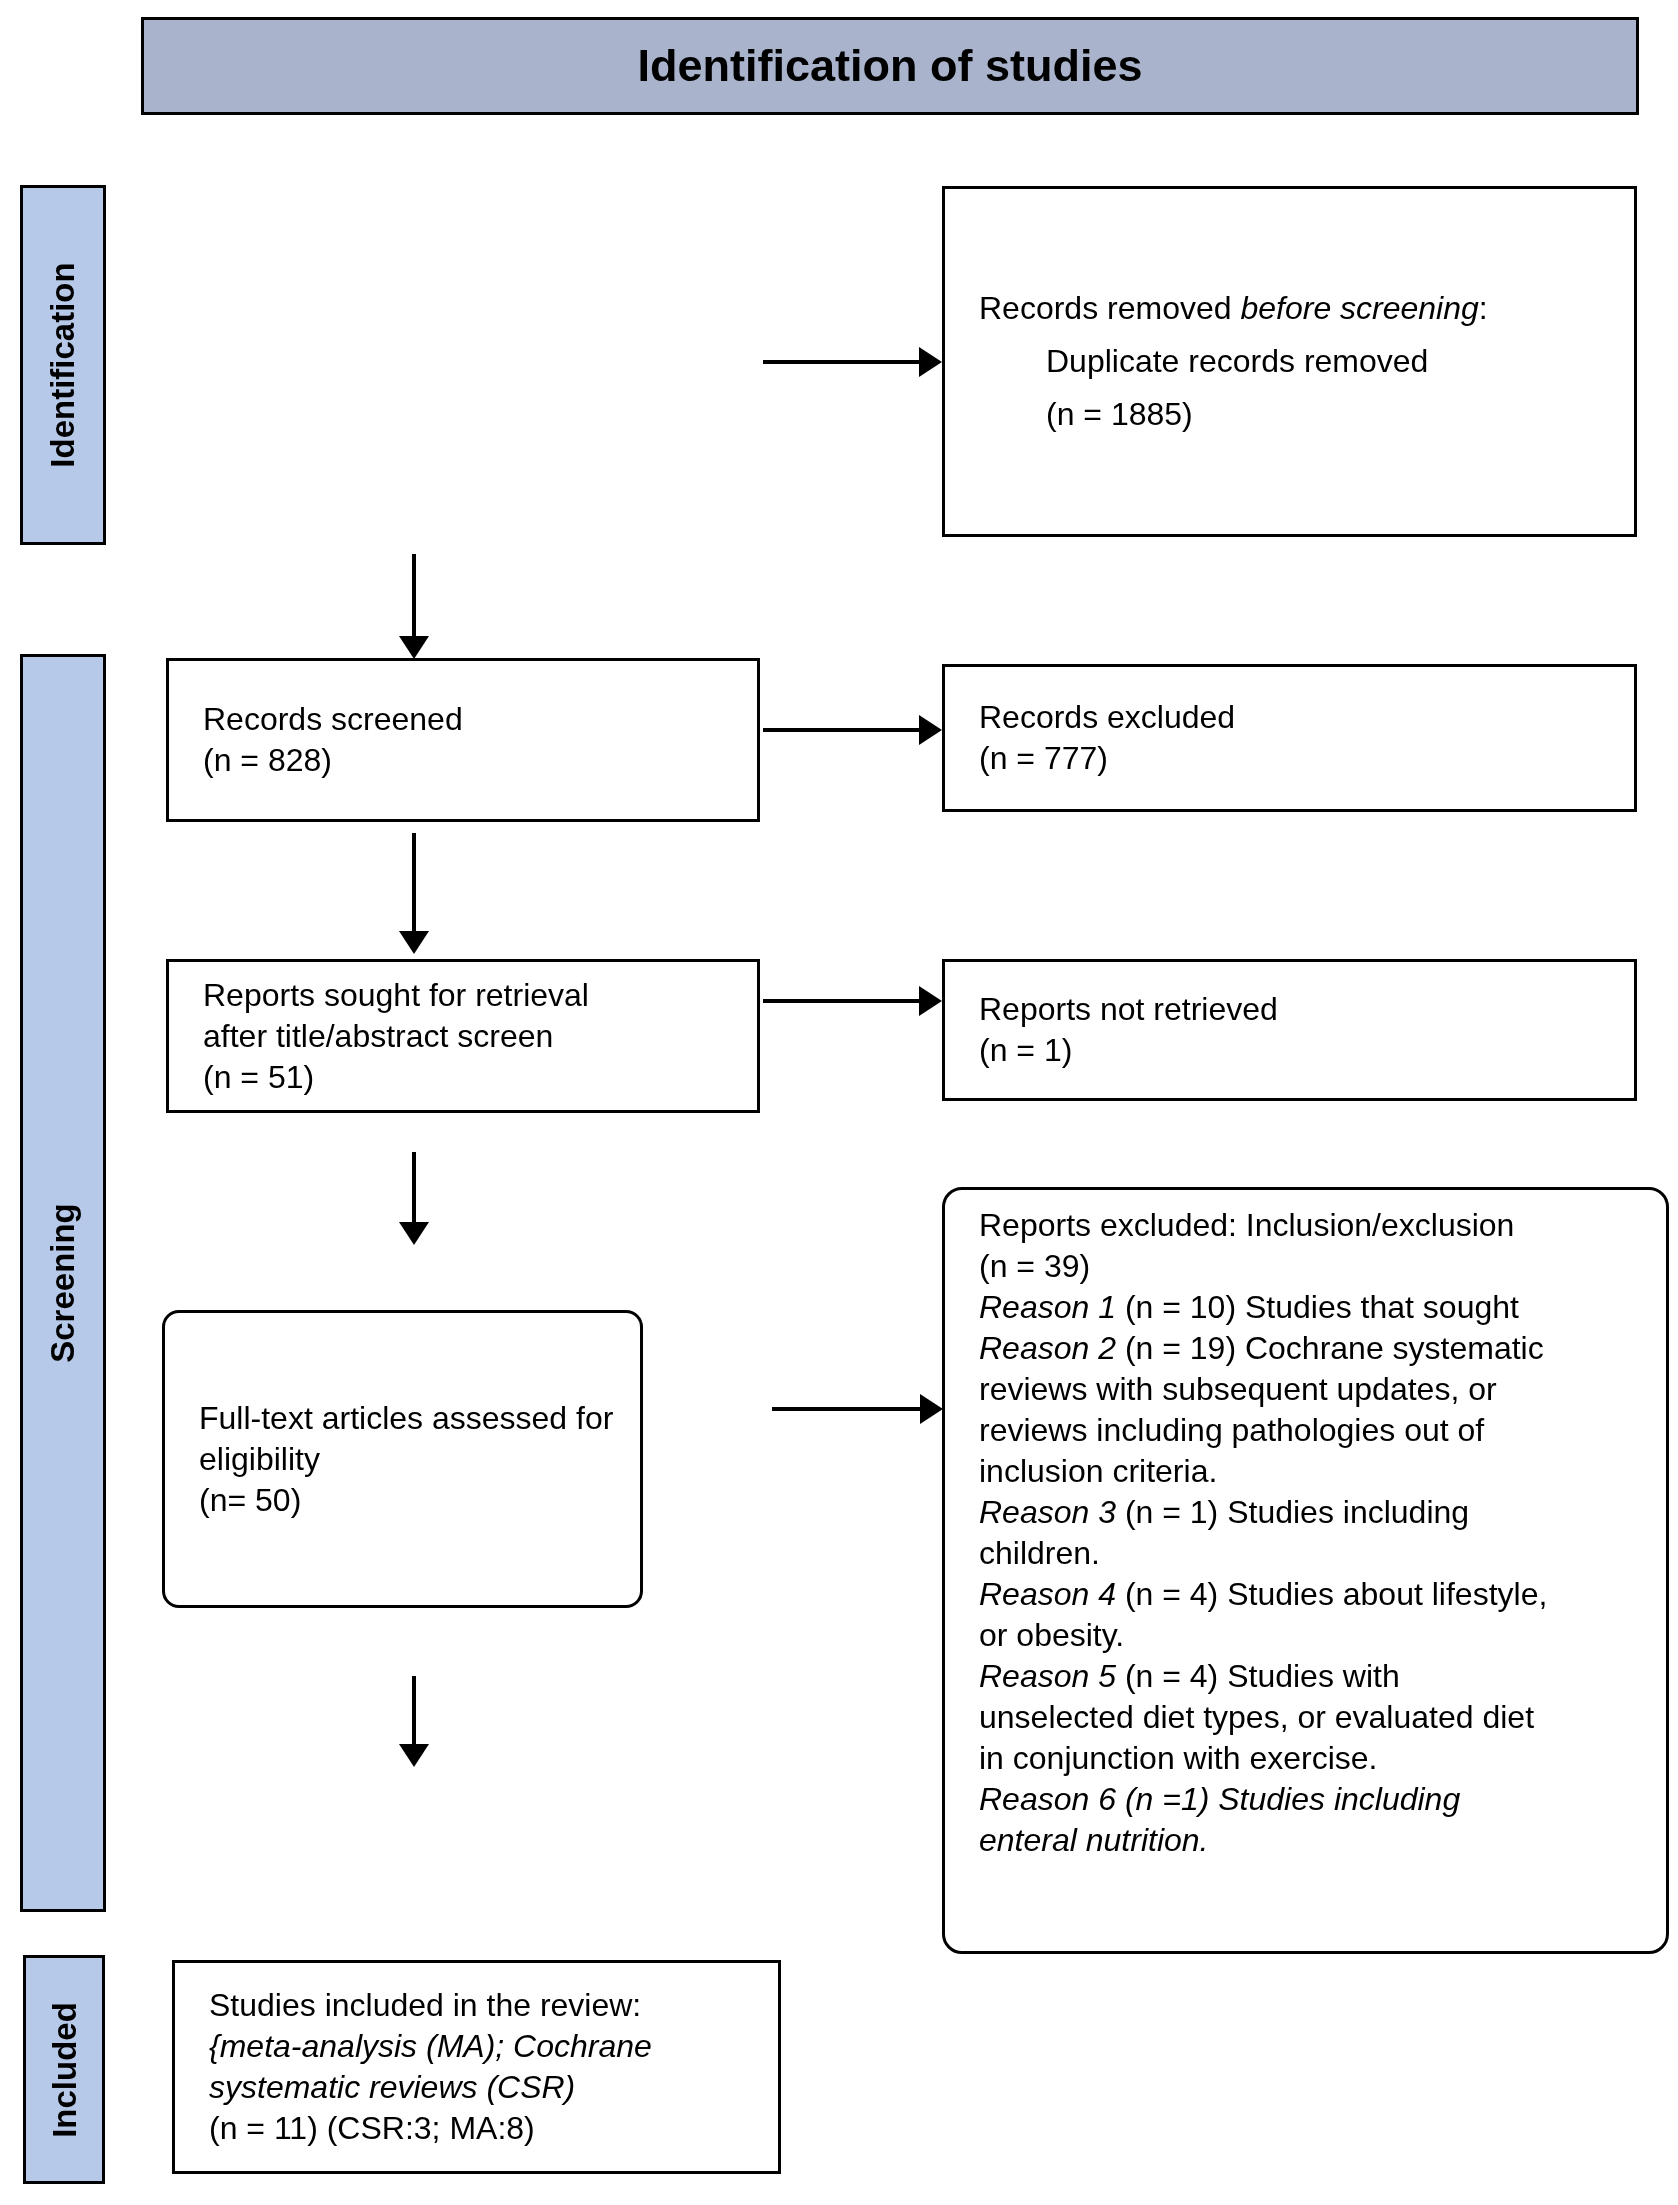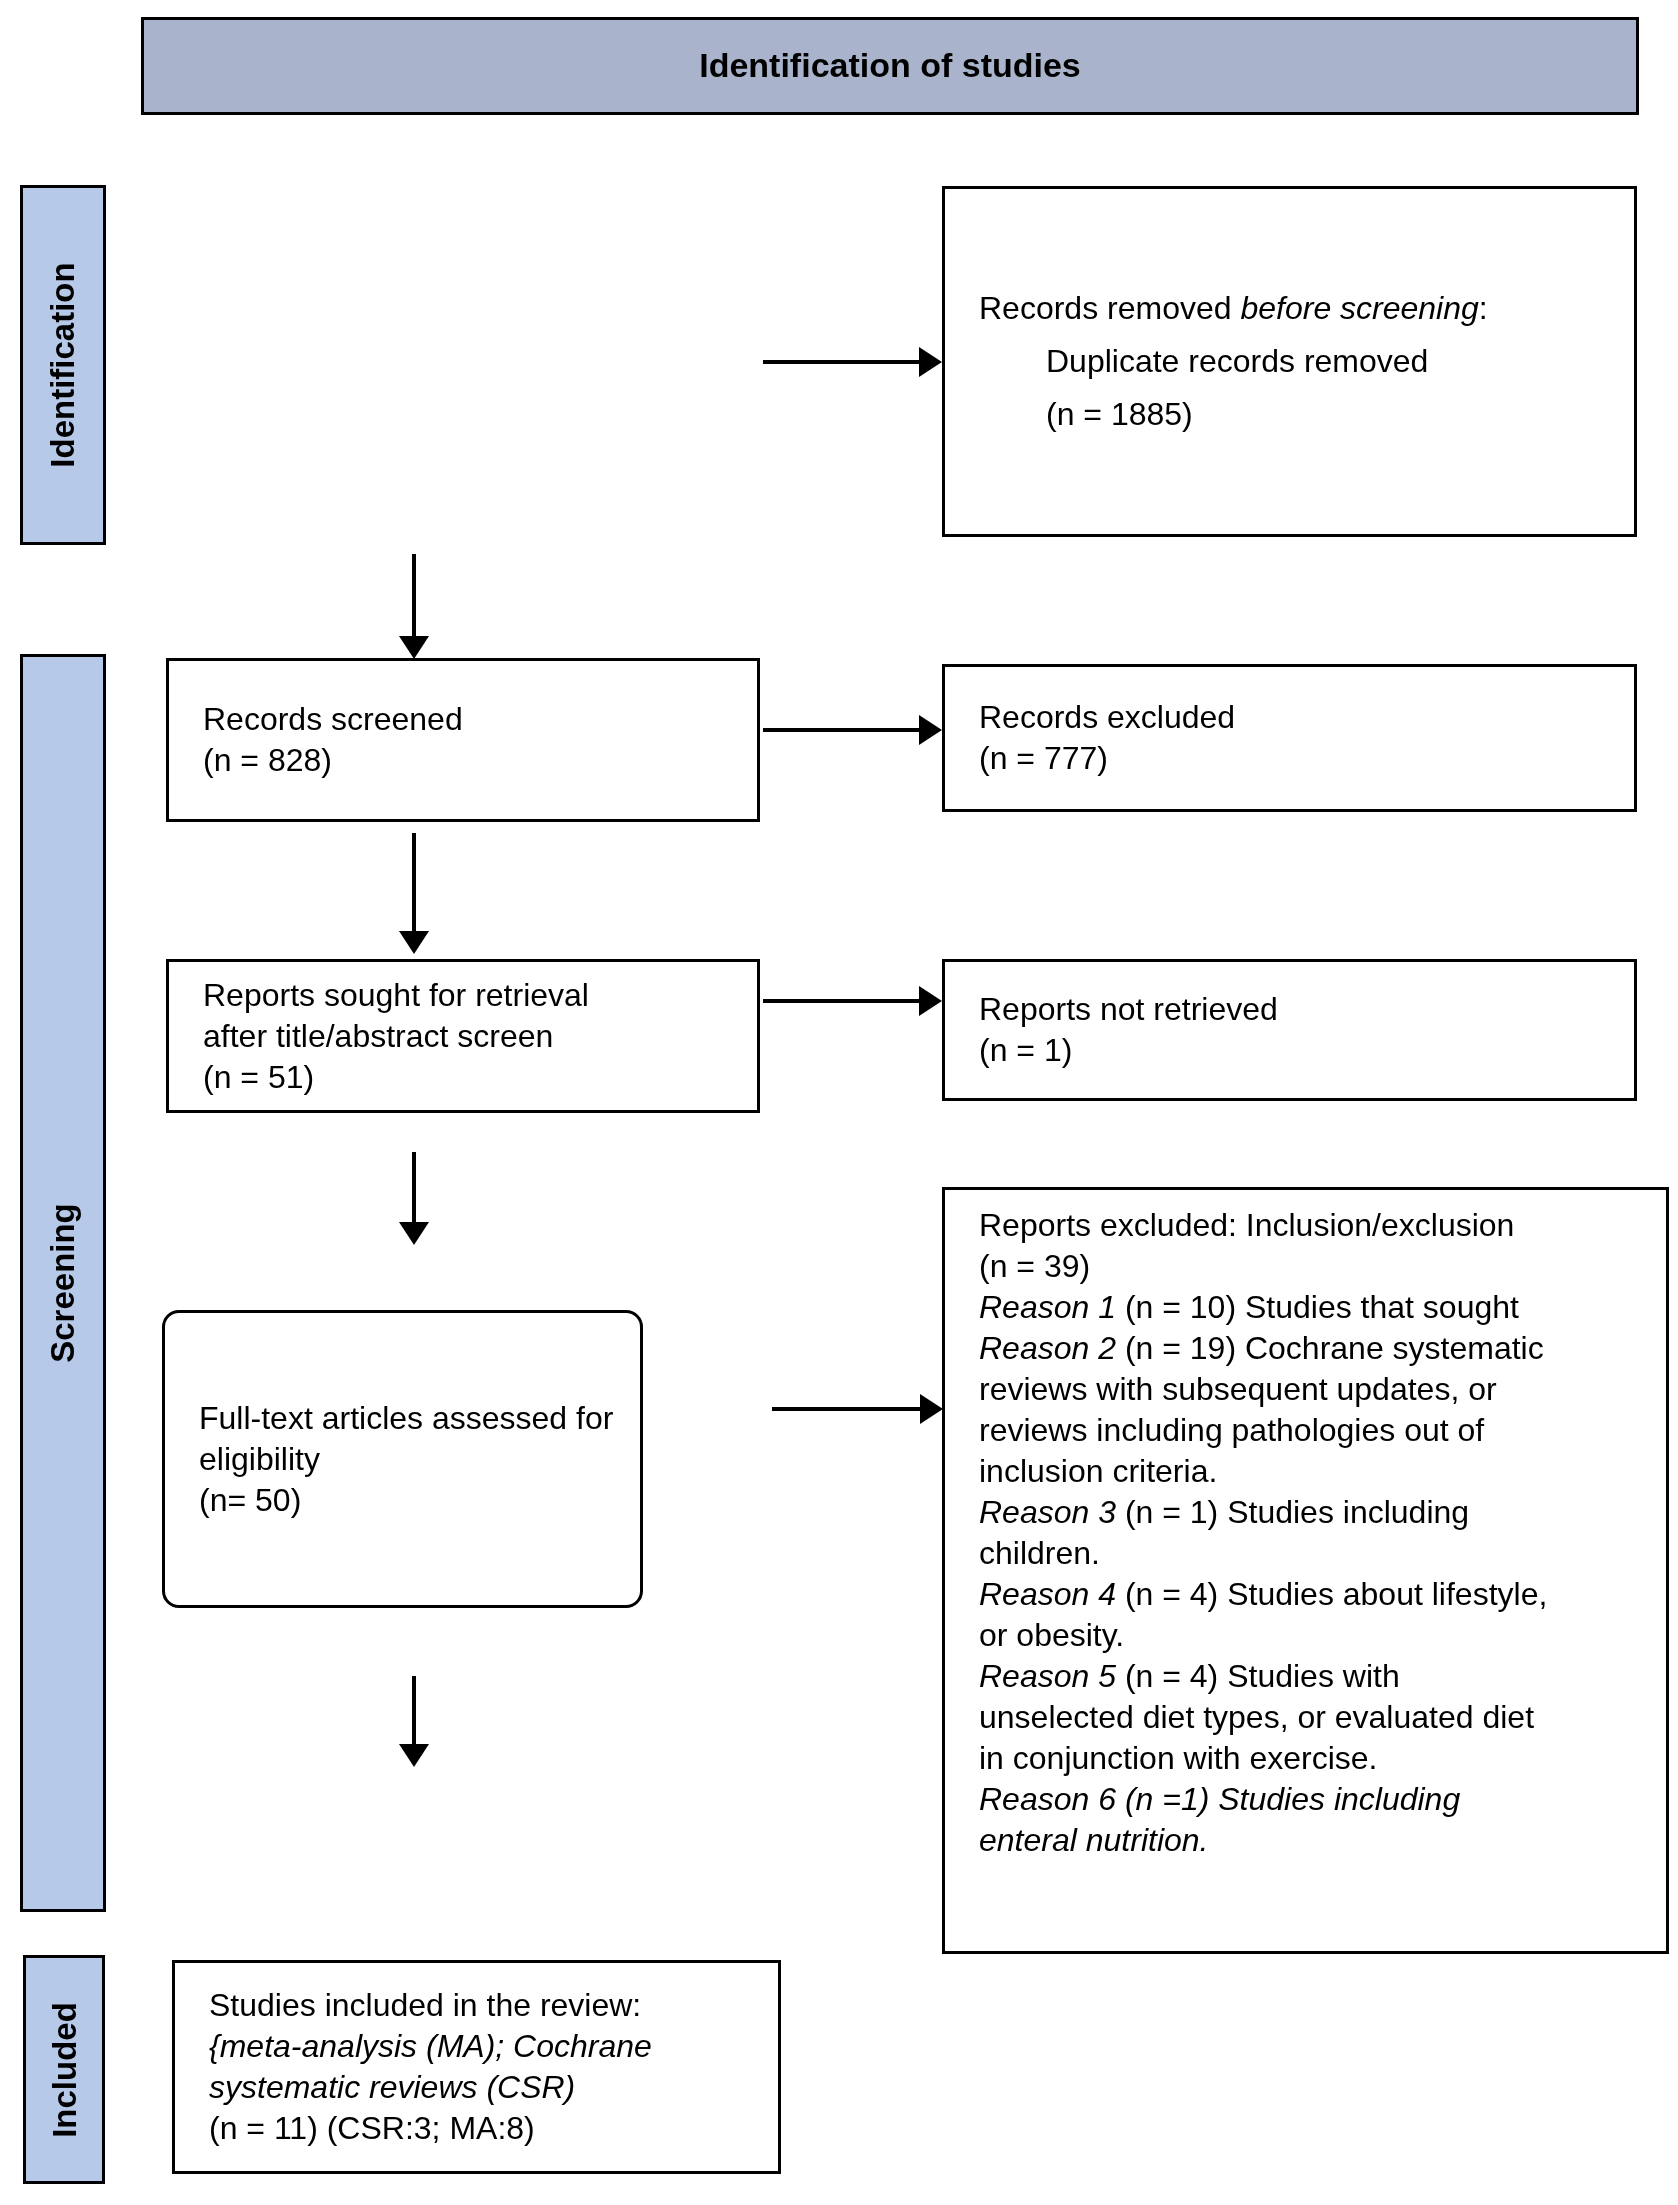--- a/index.html
+++ b/index.html
@@ -9,21 +9,21 @@
     background:#ffffff;
     font-family:"Liberation Sans", sans-serif;
     color:#000;
   }
   .band{
     position:absolute;
     background:var(--header-fill,#a9b4cc);
     border:3.9px solid #000;
     box-sizing:border-box;
     display:flex;align-items:center;justify-content:center;
-    font-weight:bold;font-size:34px;
+    font-weight:bold;font-size:45px;
   }
   .vband{
     position:absolute;
     background:var(--sidebar-fill,#b7c9e8);
     border:3.9px solid #000;
     box-sizing:border-box;
     display:flex;align-items:center;justify-content:center;
   }
   .vband .vlabel{
     transform:rotate(-90deg);
@@ -33,21 +33,21 @@
   }
   .box{
     position:absolute;
     background:#ffffff;
     border:3.9px solid #000;
     box-sizing:border-box;
     display:flex;flex-direction:column;justify-content:center;
     padding:11px 16.7px 11px 34px;
     font-size:32px;line-height:41px;
   }
-  .box.top-align{justify-content:flex-start;padding-top:14.5px;}
+  .box.top-align{justify-content:flex-start;padding-top:14.5px;border-radius:20px;}
   .line{white-space:nowrap;}
   .it{font-style:italic;}
   .arrow{position:absolute;}
   .hline{position:absolute;left:0;top:13.4px;height:3.9px;width:calc(100% - 22px);background:#000;}
   .harrowhead{
     position:absolute;right:0;top:0;width:0;height:0;
     border-top:15px solid transparent;border-bottom:15px solid transparent;
     border-left:23.4px solid #000;
   }
   .vline{position:absolute;left:13.4px;top:0;width:3.9px;height:calc(100% - 22px);background:#000;}

